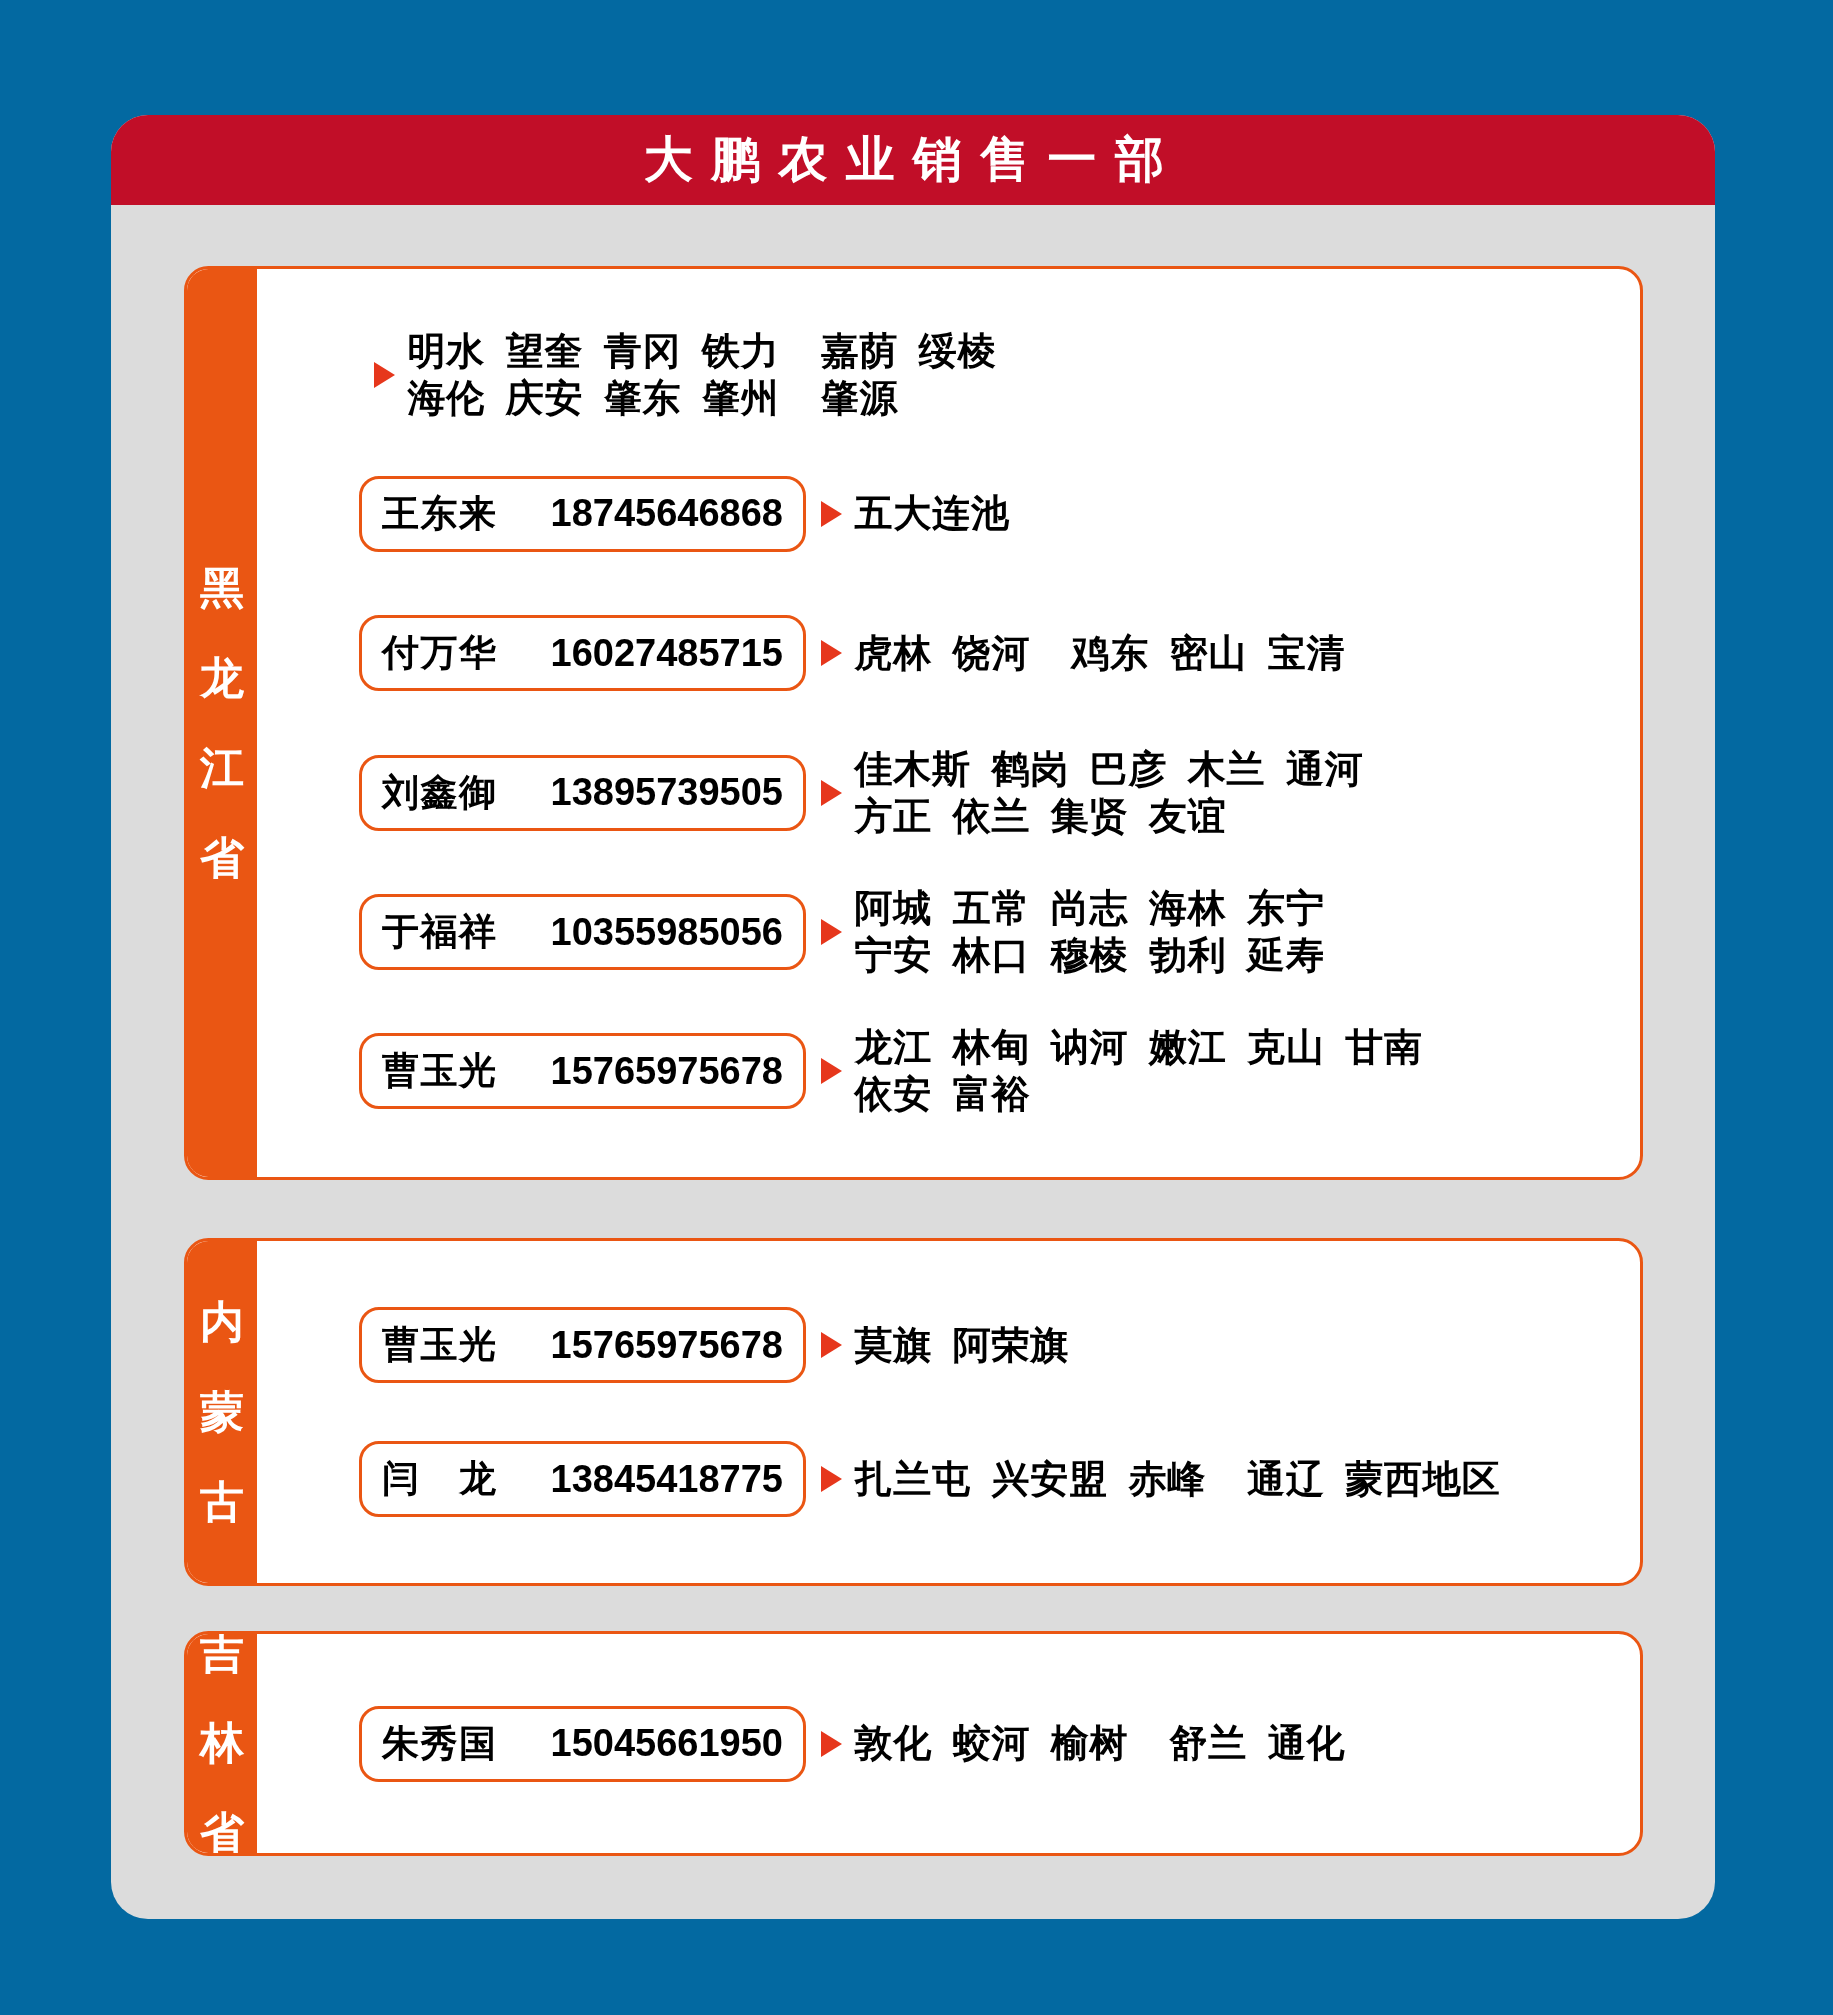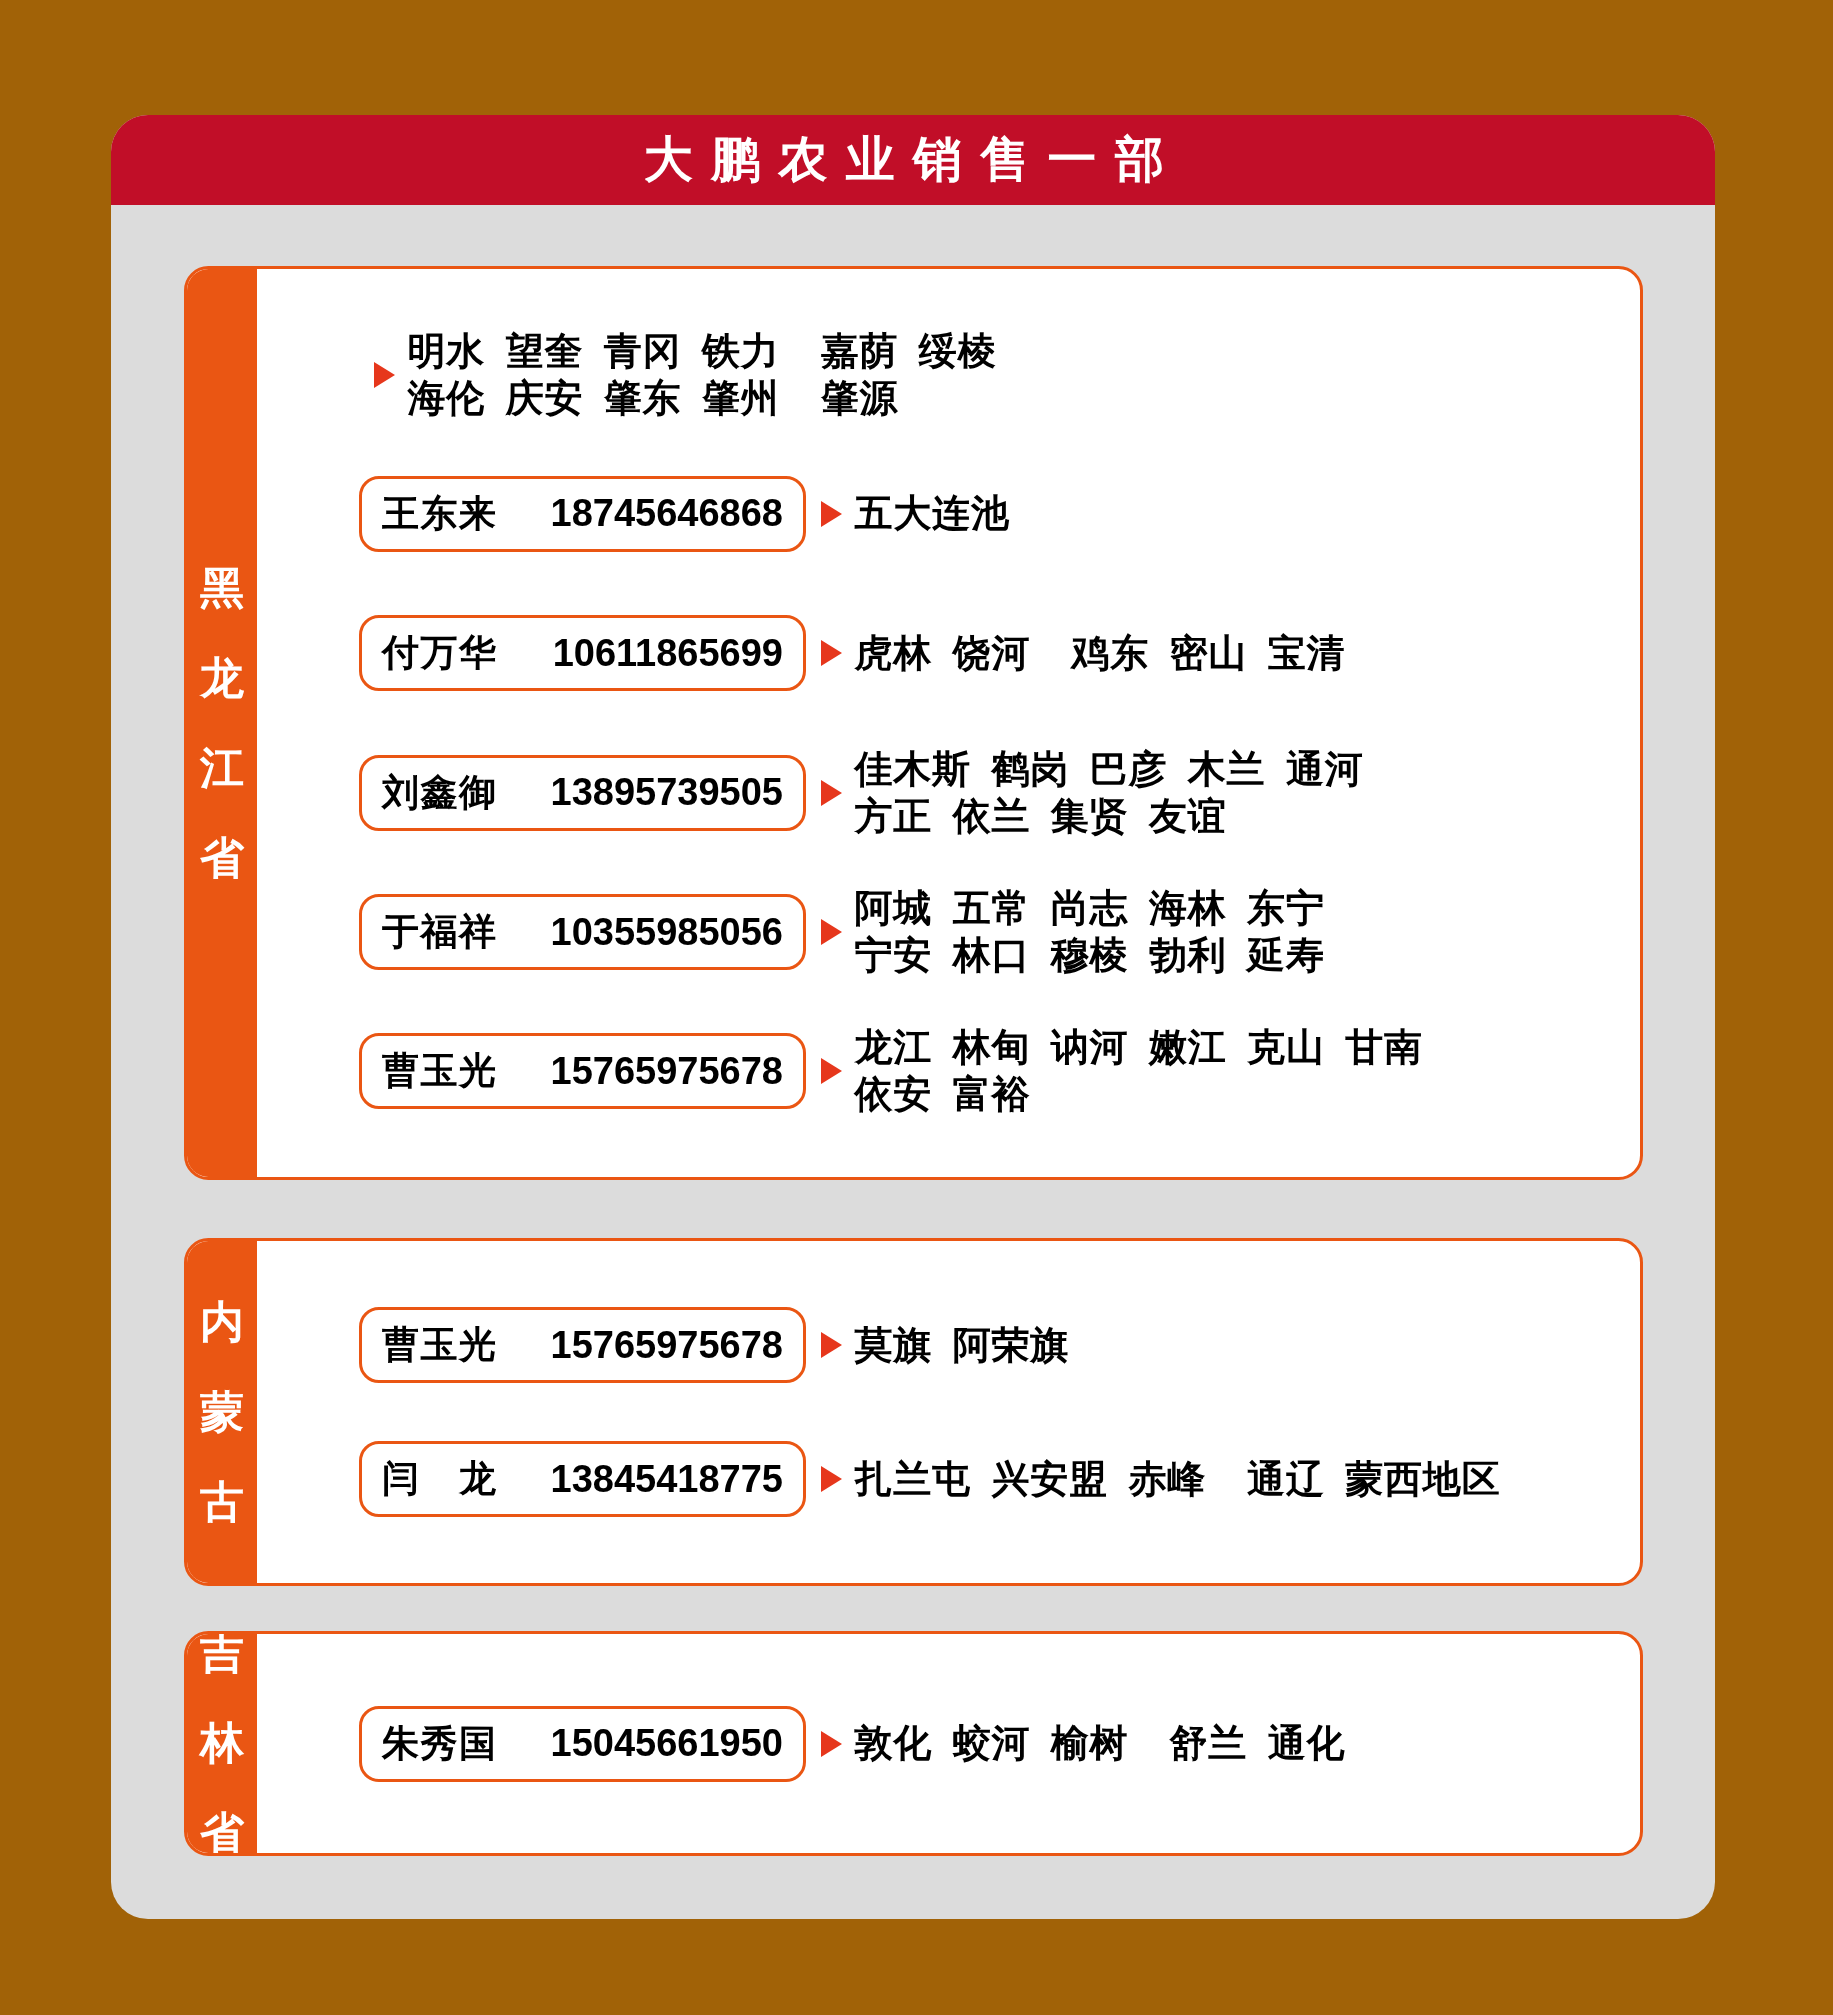--- a/index.html
+++ b/index.html
@@ -1,19 +1,19 @@
 <!DOCTYPE html>
 <html style="font-size:12.2px"><head>
 <meta charset="utf-8">
 <style>
   html,body{margin:0;padding:0;background:#ffffff;}
   .page{
     position:relative;
     width:1833px;height:2015px;
-    background:#a16207;
+    background:#0369a1;
     font-family:"Liberation Sans","DejaVu Sans",sans-serif;
     overflow:hidden;
   }
   .container{
     position:absolute;left:111px;top:115px;
     width:1604px;height:1804px;
     background:#DCDCDC;
     border-radius:37px;
     overflow:hidden;
   }
@@ -130,21 +130,21 @@
           </div>
           <div class="arrow"></div>
           <div class="regions">
             <div class="rl">五大连池</div>
           </div>
         </div>
 
         <div class="row">
           <div class="card">
             <span class="name">付万华</span>
-            <span class="phone">10611865699</span>
+            <span class="phone">16027485715</span>
           </div>
           <div class="arrow"></div>
           <div class="regions">
             <div class="rl">虎林 饶河  鸡东 密山 宝清</div>
 
           </div>
         </div>
 
         <div class="row">
           <div class="card">

